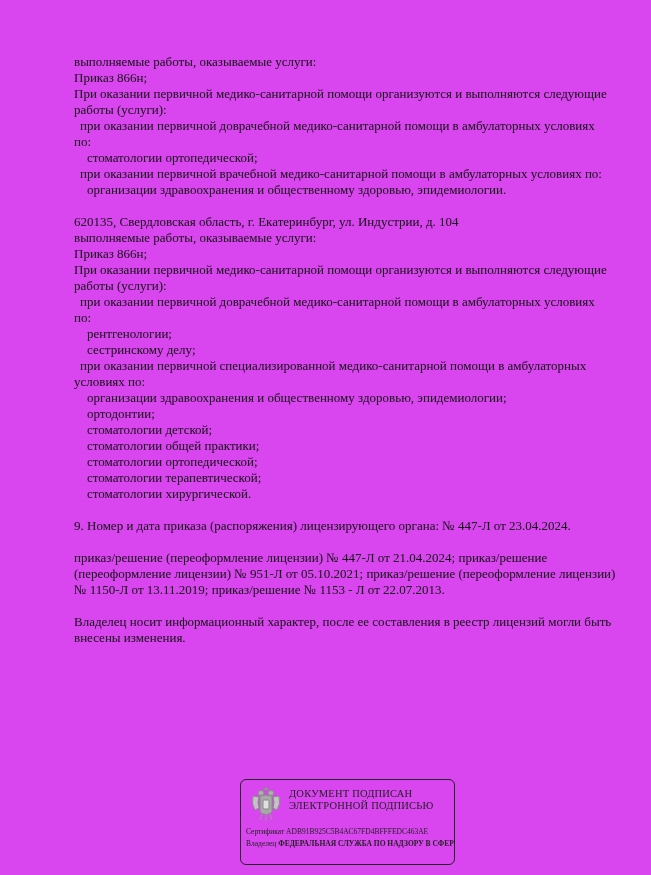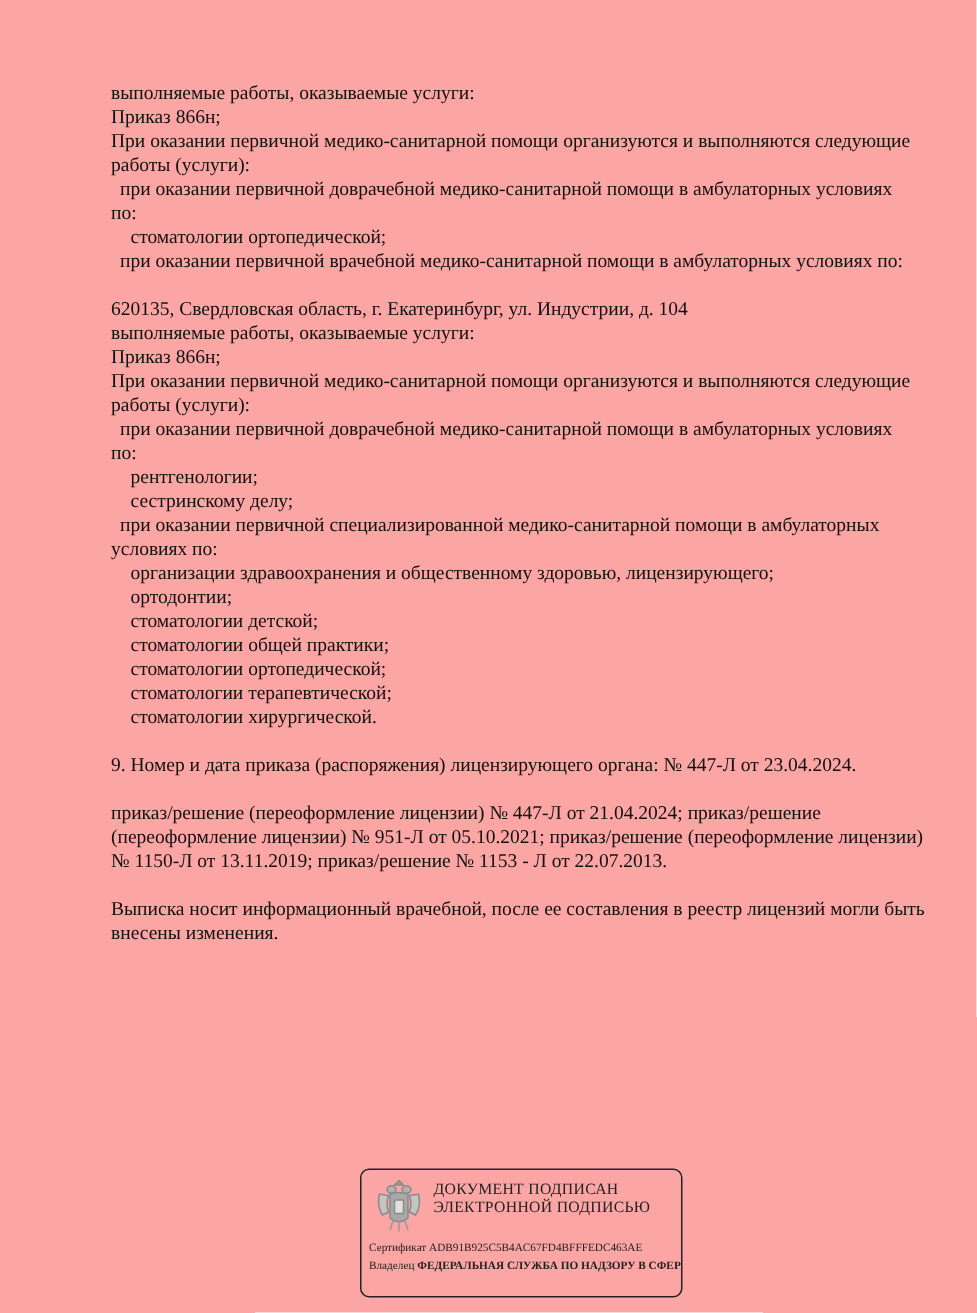--- a/index.html
+++ b/index.html
@@ -1,19 +1,19 @@
 <!DOCTYPE html>
 <html><head>
   <meta charset="utf-8">
   <style>
     html, body { margin: 0; padding: 0; background: #ffffff; }
     body { width: 651px; height: 875px; position: relative; overflow: hidden; }
     .page {
       position: absolute; left: 0; top: 0; width: 651px; height: 875px;
-      background: #fca5a5;
+      background: #d946ef;
       font-family: "Liberation Serif", "DejaVu Serif", serif;
       font-size: 13px; color: #111111;
     }
     .content {
       position: absolute; left: 74px; top: 54px; width: 560px;
       line-height: 16px;
     }
     .line { white-space: pre; height: 16px; }
     .ind1 { padding-left: 6px; }
     .ind2 { padding-left: 13px; }
@@ -42,53 +42,54 @@
   <div class="content">
     <div>
       <div class="line">выполняемые работы, оказываемые услуги:</div>
       <div class="line">Приказ 866н;</div>
       <div class="line">При оказании первичной медико-санитарной помощи организуются и выполняются следующие</div>
       <div class="line">работы (услуги):</div>
       <div class="line ind1">при оказании первичной доврачебной медико-санитарной помощи в амбулаторных условиях</div>
       <div class="line">по:</div>
       <div class="line ind2">стоматологии ортопедической;</div>
       <div class="line ind1">при оказании первичной врачебной медико-санитарной помощи в амбулаторных условиях по:</div>
+      <div class="line ind2">организации здравоохранения и общественному здоровью, эпидемиологии.</div>
     </div>
     <div class="gap"></div>
     <div>
       <div class="line">620135, Свердловская область, г. Екатеринбург, ул. Индустрии, д. 104</div>
       <div class="line">выполняемые работы, оказываемые услуги:</div>
       <div class="line">Приказ 866н;</div>
       <div class="line">При оказании первичной медико-санитарной помощи организуются и выполняются следующие</div>
       <div class="line">работы (услуги):</div>
       <div class="line ind1">при оказании первичной доврачебной медико-санитарной помощи в амбулаторных условиях</div>
       <div class="line">по:</div>
       <div class="line ind2">рентгенологии;</div>
       <div class="line ind2">сестринскому делу;</div>
       <div class="line ind1">при оказании первичной специализированной медико-санитарной помощи в амбулаторных</div>
       <div class="line">условиях по:</div>
-      <div class="line ind2">организации здравоохранения и общественному здоровью, лицензирующего;</div>
+      <div class="line ind2">организации здравоохранения и общественному здоровью, эпидемиологии;</div>
       <div class="line ind2">ортодонтии;</div>
       <div class="line ind2">стоматологии детской;</div>
       <div class="line ind2">стоматологии общей практики;</div>
       <div class="line ind2">стоматологии ортопедической;</div>
       <div class="line ind2">стоматологии терапевтической;</div>
       <div class="line ind2">стоматологии хирургической.</div>
     </div>
     <div class="gap"></div>
     <div class="line">9. Номер и дата приказа (распоряжения) лицензирующего органа: № 447-Л от 23.04.2024.</div>
     <div class="gap"></div>
     <div>
       <div class="line">приказ/решение (переоформление лицензии) № 447-Л от 21.04.2024; приказ/решение</div>
       <div class="line">(переоформление лицензии) № 951-Л от 05.10.2021; приказ/решение (переоформление лицензии)</div>
       <div class="line">№ 1150-Л от 13.11.2019; приказ/решение № 1153 - Л от 22.07.2013.</div>
     </div>
     <div class="gap"></div>
     <div>
-      <div class="line">Выписка носит информационный врачебной, после ее составления в реестр лицензий могли быть</div>
+      <div class="line">Владелец носит информационный характер, после ее составления в реестр лицензий могли быть</div>
       <div class="line">внесены изменения.</div>
     </div>
   </div>
 
   <div class="stamp">
     <svg class="emblem" viewBox="0 0 34 40">
       <g fill="none" stroke="#8a8a8a" stroke-width="1">
         <path d="M17 3 l3 3 h-6 z" fill="#9a9a9a"></path>
         <ellipse cx="12" cy="9" rx="3" ry="2.5" fill="#b0b0b0"></ellipse>
         <ellipse cx="22" cy="9" rx="3" ry="2.5" fill="#b0b0b0"></ellipse>

